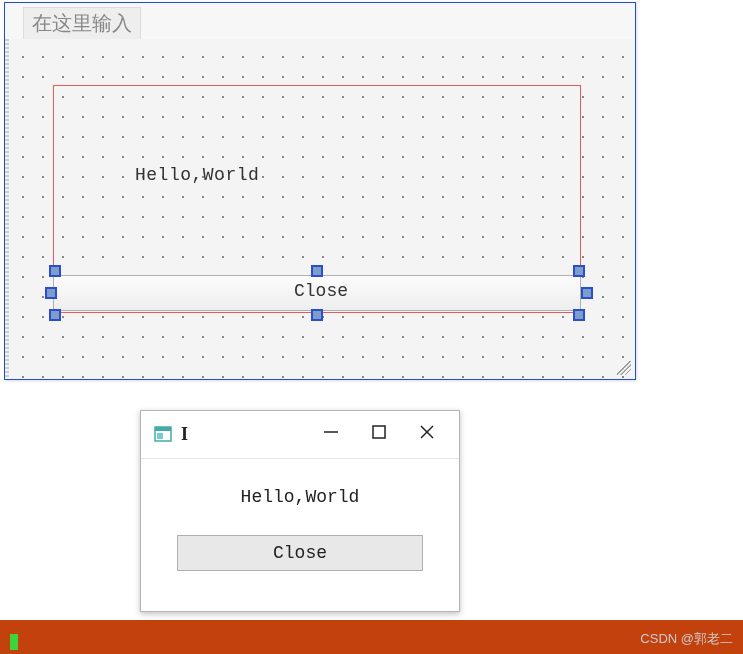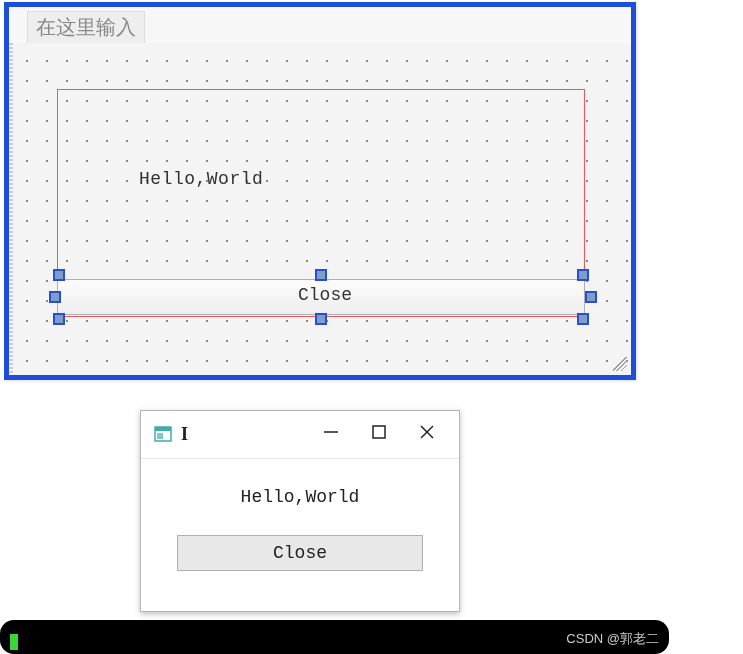--- a/index.html
+++ b/index.html
@@ -13,21 +13,21 @@
     }
     
     
     .designer-panel {
       position: absolute;
       top: 2px;
       left: 4px;
       width: 632px;
       height: 378px;
       background: #f7f7f7;
-      border: 5px solid #1d4ed8;
+      border: 1px solid #1d4ed8;
       box-shadow: 1px 1px 3px rgba(0,0,0,0.15);
     }
     .designer-tab {
       position: absolute;
       top: 4px;
       left: 18px;
       background: #eee;
       color: #888;
       font-size: 20px;
       padding: 2px 8px;
@@ -178,24 +178,23 @@
       font-family: inherit;
       color: #222;
       cursor: pointer;
     }
 
     
     .taskbar {
       position: absolute;
       bottom: 0;
       left: 0;
-      width: 669px;
+      width: 743px;
       height: 34px;
-      background: #000000;
-      border-radius: 14px;
+      background: #c2410c;
     }
     .taskbar-green {
       position: absolute;
       left: 10px;
       bottom: 4px;
       width: 8px;
       height: 16px;
       background: #3bd43b;
     }
     .watermark {

